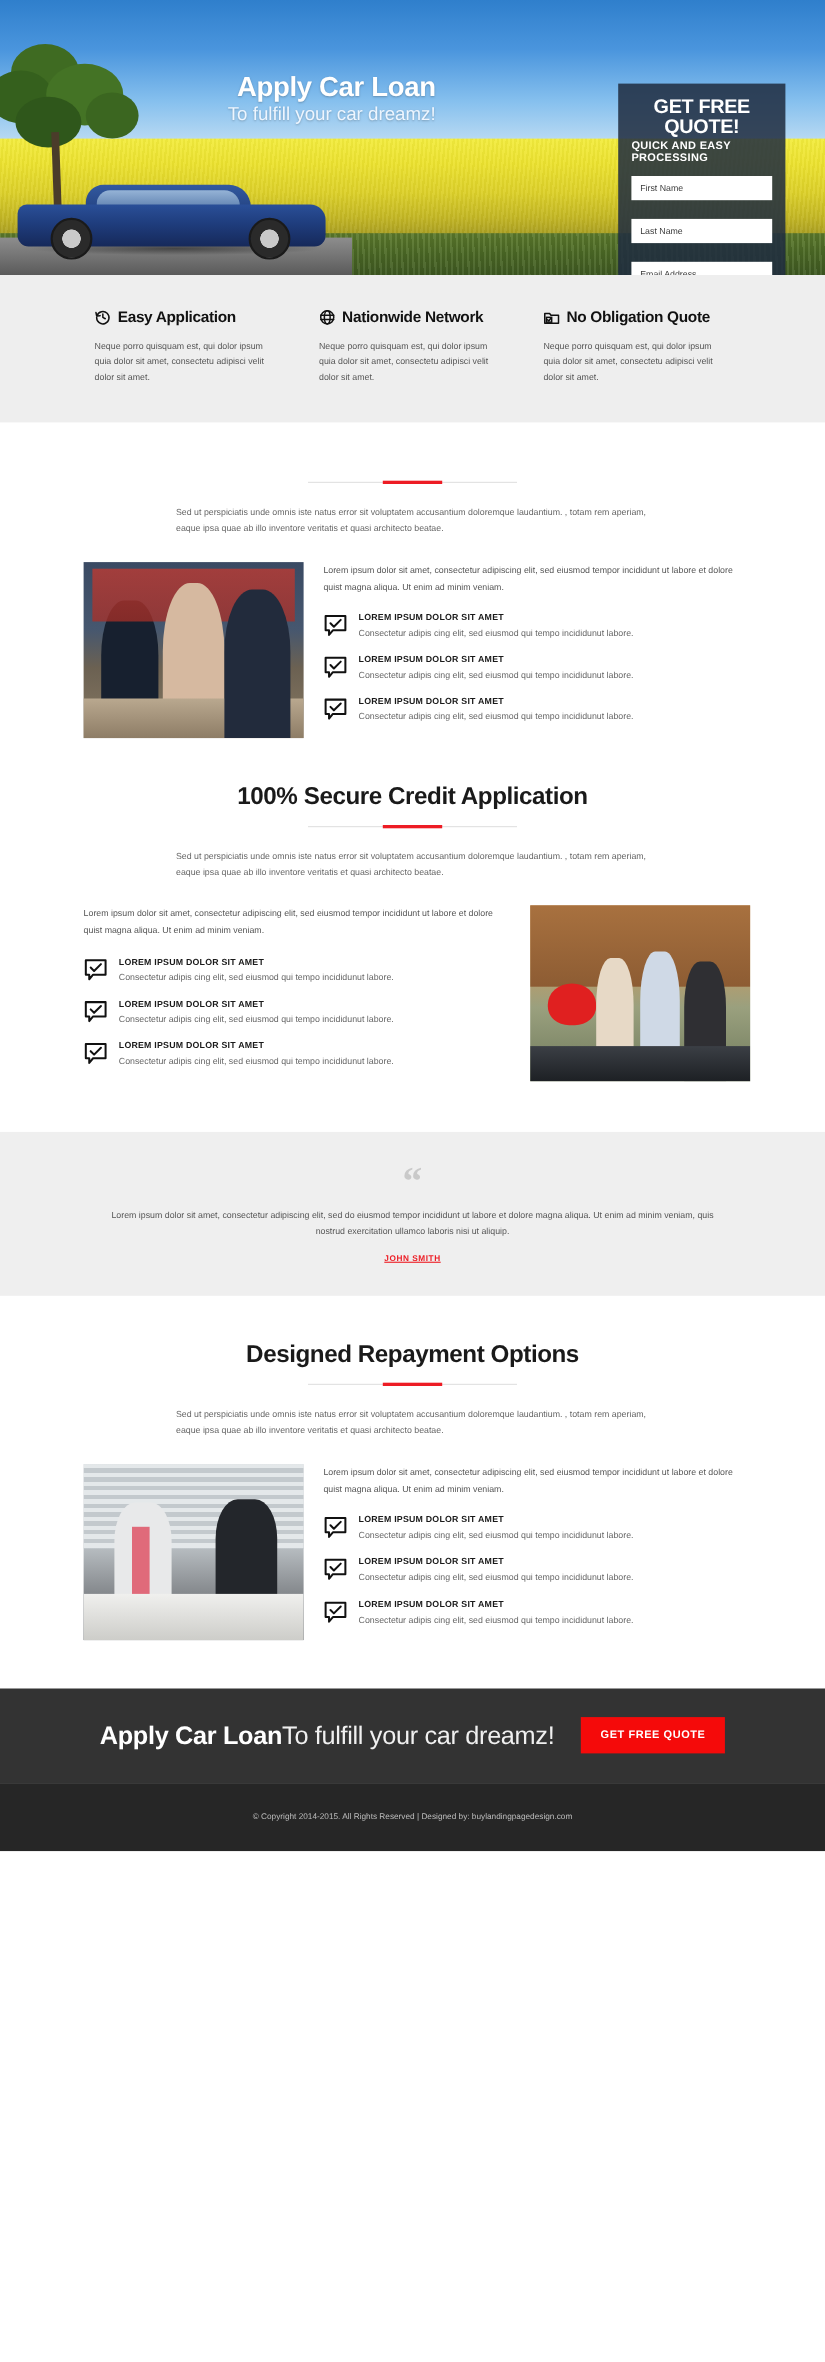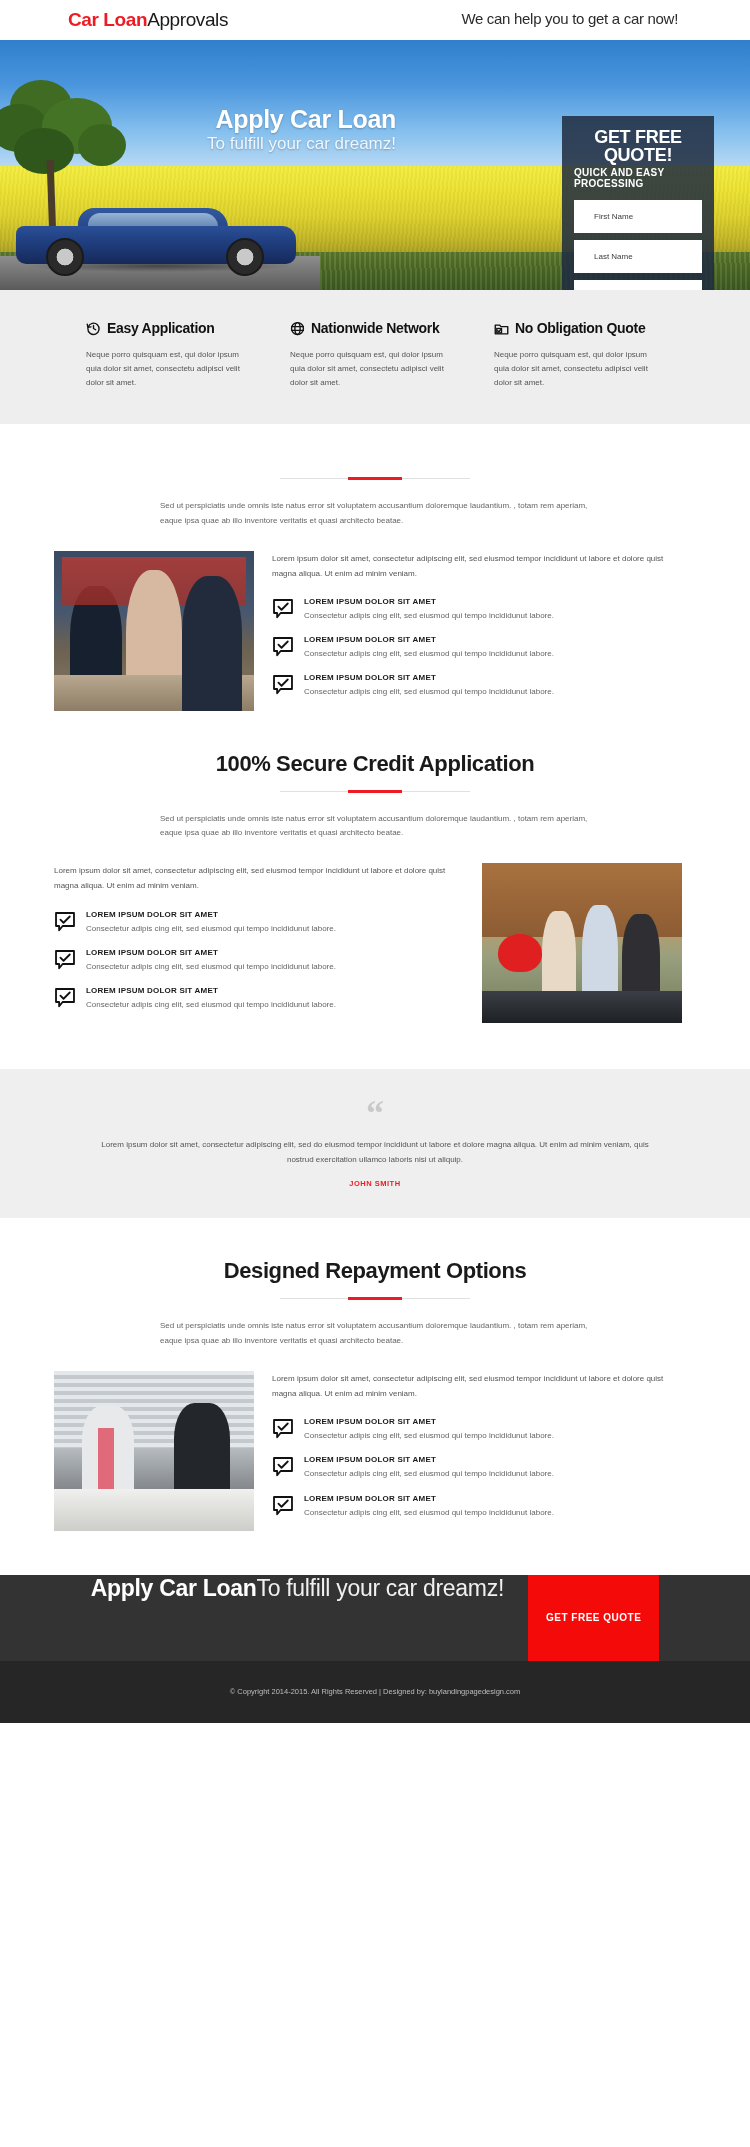--- a/index.html
+++ b/index.html
@@ -137,23 +137,23 @@
     color:#fff; font-size:18px; font-weight:700; letter-spacing:-0.3px;
     line-height:1;
     text-align:center;
   }
   .qf-sub{
     color:#fff; font-size:10px; font-weight:700; letter-spacing:.3px;
     margin-top:3px; margin-bottom:11px;
     font-family:"Liberation Sans Narrow","Liberation Sans",sans-serif;
   }
   .qf-input{
-    display:block; width:100%; height:33px; margin-bottom:7px;
+    display:block; width:100%; height:22px; margin-bottom:17px;
     border:0; background:#fff; font-size:8px; color:#333;
-    padding:0 20px; font-family:"Liberation Sans",sans-serif;
+    padding:0 8px; font-family:"Liberation Sans",sans-serif;
     outline:none;
   }
   .qf-input::placeholder{ color:#3a3a3a; opacity:1; }
   .qf-btn{
     display:block; width:100%; height:22px; margin-top:11px;
     background:#f50a0a; border:0; color:#fff; cursor:pointer;
     font-size:11px; font-weight:700; letter-spacing:.6px;
     font-family:"Liberation Sans",sans-serif;
   }
 
@@ -192,21 +192,21 @@
   .divider:after{
     content:""; position:absolute; left:50%; top:-1px; transform:translateX(-50%);
     width:54px; height:3px; background:#ed1c24;
   }
   .sec-lead{
     max-width:430px; margin:20px auto 0 auto; text-align:left;
     font-size:8px; line-height:1.85; color:#666;
   }
 
   .row{
-    display:flex; gap:18px; padding:22px 68px 0 54px; align-items:flex-start;
+    display:flex; gap:18px; padding:22px 68px 0 76px; align-items:flex-start;
   }
   .col-img{ width:200px; flex:0 0 200px; }
   .col-txt{ flex:1; }
   .ph{
     width:100%; height:160px; position:relative; overflow:hidden;
     background:#cfcfcf;
   }
   
   .ph-meeting{
     background:
@@ -308,26 +308,27 @@
     font-family:"Liberation Serif",serif;
     font-size:36px; color:#c9c9c9; line-height:.6; margin-bottom:12px;
     font-weight:700;
   }
   .t-text{
     max-width:560px; margin:4px auto; font-size:8px; line-height:1.9; color:#555;
   }
   .t-author{
     margin-top:12px; font-size:7.5px; font-weight:700; color:#ed1c24;
     letter-spacing:.5px;
+    text-decoration:underline;
   }
 
   
   .cta{
     background:#333333; margin-top:44px; height:86px;
-    display:flex; justify-content:center; gap:24px;
+    display:flex; align-items:center; justify-content:center; gap:24px;
   }
   .cta-text{
     font-family:"Liberation Sans Narrow","Liberation Sans",sans-serif;
     font-size:23px; color:#fff; letter-spacing:-0.3px;
   }
   .cta-text b{ font-weight:700; }
   .cta-text span{ font-weight:400; color:#f0f0f0; }
   .cta-btn{
     background:#f50a0a; color:#fff; border:0; cursor:pointer;
     padding:11px 18px; font-size:10px; font-weight:700; letter-spacing:.5px;
@@ -339,26 +340,20 @@
     background:#262626; height:62px;
     display:flex; align-items:center; justify-content:center;
   }
   .footer-text{ font-size:7.5px; color:#bdbdbd; }
 </style>
 </head>
 <body>
 
 <div class="page">
 
-  <div class="topbar">
-    <div class="logo">
-      <span class="red">Car Loan</span><span class="blk">Approvals</span>
-    </div>
-    <div class="tagline">We can help you to get a car now!</div>
-  </div>
 
   <div class="hero">
     <div class="sky"></div>
     <div class="field"></div>
     <div class="grass"></div>
     <div class="road"></div>
 
     <div class="tree-canopy">
       <span style="left:20px;top:4px;width:62px;height:52px;"></span>
       <span style="left:0px;top:28px;width:58px;height:48px;background:#35601d;"></span>

